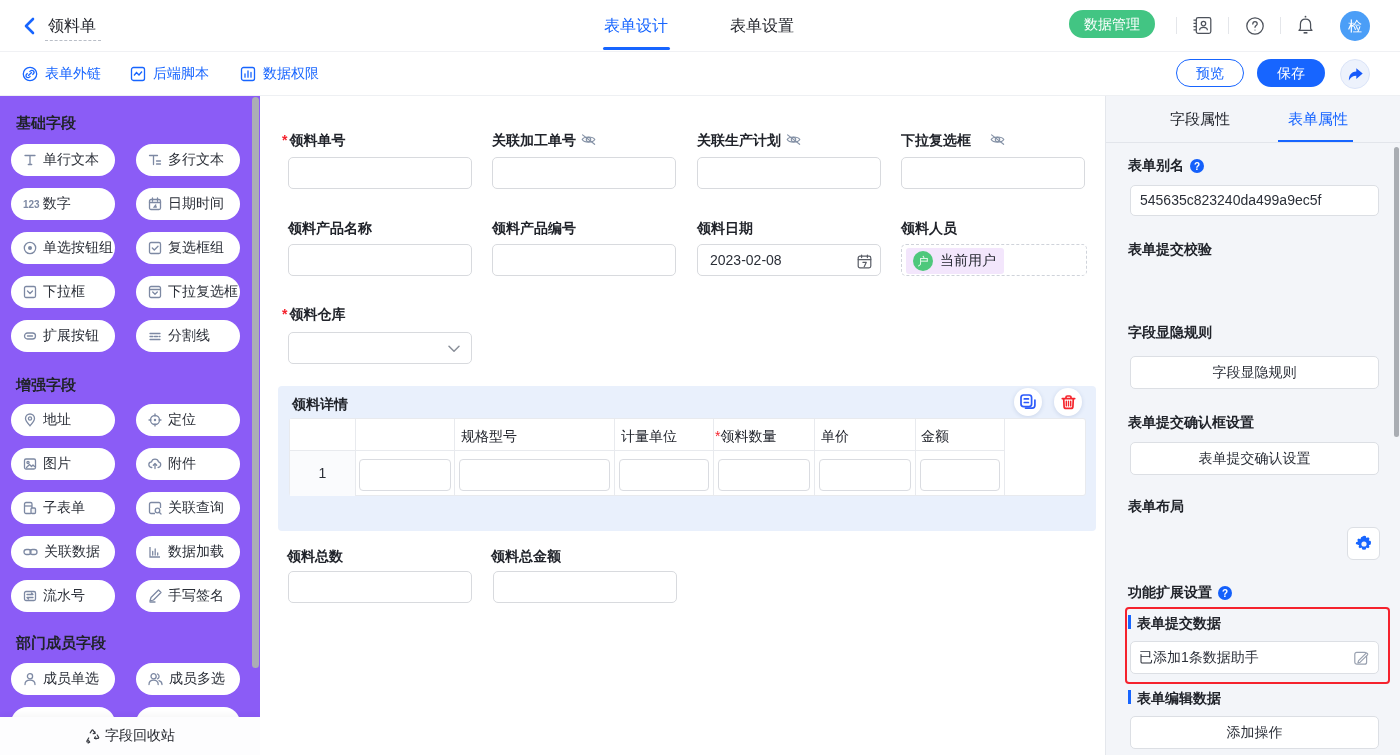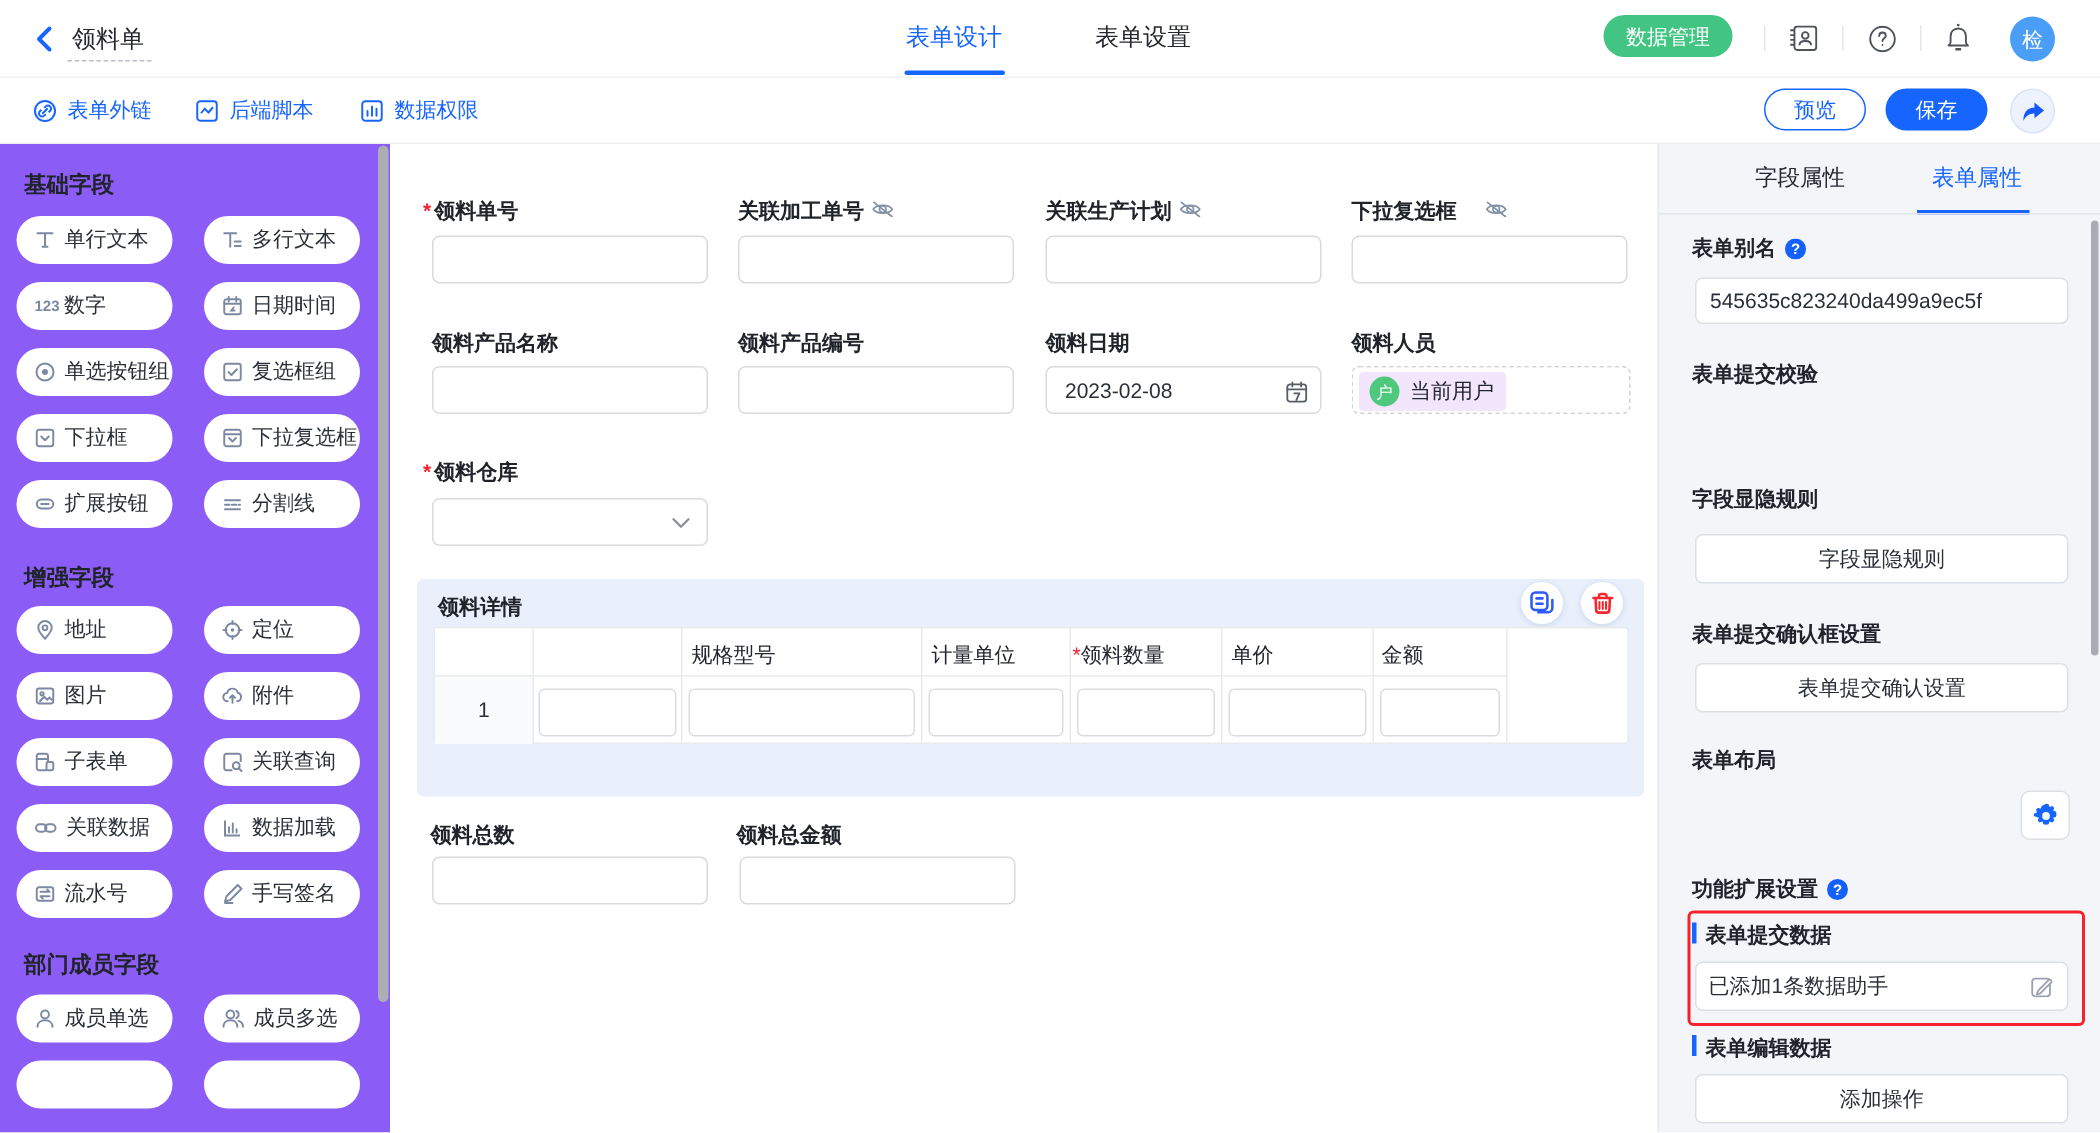--- a/index.html
+++ b/index.html
@@ -202,20 +202,27 @@
           <path d="M2 12.5 c0-2.8 2.2-4.3 5-4.3 s5 1.5 5 4.3" stroke-linecap="round"></path>
         </svg>成员单选</div>
     <div class="fpill" style="left:136px;top:567px"><svg width="15" height="14" viewBox="0 0 15 14" fill="none" stroke="#7d89a3" stroke-width="1.3">
           <circle cx="5.6" cy="4.3" r="2.6"></circle>
           <path d="M1 12.5 c0-2.8 2-4.3 4.6-4.3 s4.6 1.5 4.6 4.3" stroke-linecap="round"></path>
           <path d="M9.5 2 a2.6 2.6 0 0 1 0 4.8 M11 8.6 c1.9.5 3 1.9 3 3.9" stroke-linecap="round"></path>
         </svg>成员多选</div>
     <div class="fpill" style="left:11px;top:611px"></div>
     <div class="fpill" style="left:136px;top:611px"></div>
     <div id="lsb-bar"></div>
+    <div id="lsb-foot">
+      <svg width="15" height="15" viewBox="0 0 15 15" fill="none" stroke="#3a3d44" stroke-width="1.2">
+          <path d="M5.2 3.8 L7 1.2 a0.6 0.6 0 0 1 1 0 L10 4.3 M12.2 6 l1.4 2.4 a0.6 0.6 0 0 1 -.5 .9 H9.5 M4.6 13 H2.4 a0.6 0.6 0 0 1 -.5 -.9 L3.7 9" stroke-linecap="round" stroke-linejoin="round"></path>
+          <path d="M10 4.3 l-1.8.3 M10 4.3 l-.3-1.8 M9.5 9.3 l.8-1.6 M9.5 9.3 l1.7.6 M4.6 13 l-1-1.5 M4.6 13 l-1.5 1" stroke-linecap="round"></path>
+        </svg>
+      <span>字段回收站</span>
+    </div>
   </div>
 
   <div id="cv">
 
     <div class="flabel" style="left:22px;top:36px"><span class="req">*</span>领料单号</div>
     <div class="finput" style="left:28px;top:61px"></div>
     <div class="flabel" style="left:232px;top:36px">关联加工单号</div>
     <svg class="eye" style="left:321px;top:38px" width="15" height="11" viewBox="0 0 15 11" fill="none" stroke="#8592a6" stroke-width="1.15">
         <path d="M1.2 5.5 C3.2 2.1 11.8 2.1 13.8 5.5 C11.8 8.9 3.2 8.9 1.2 5.5 z"></path>
         <circle cx="7.5" cy="5.5" r="2.2"></circle>

